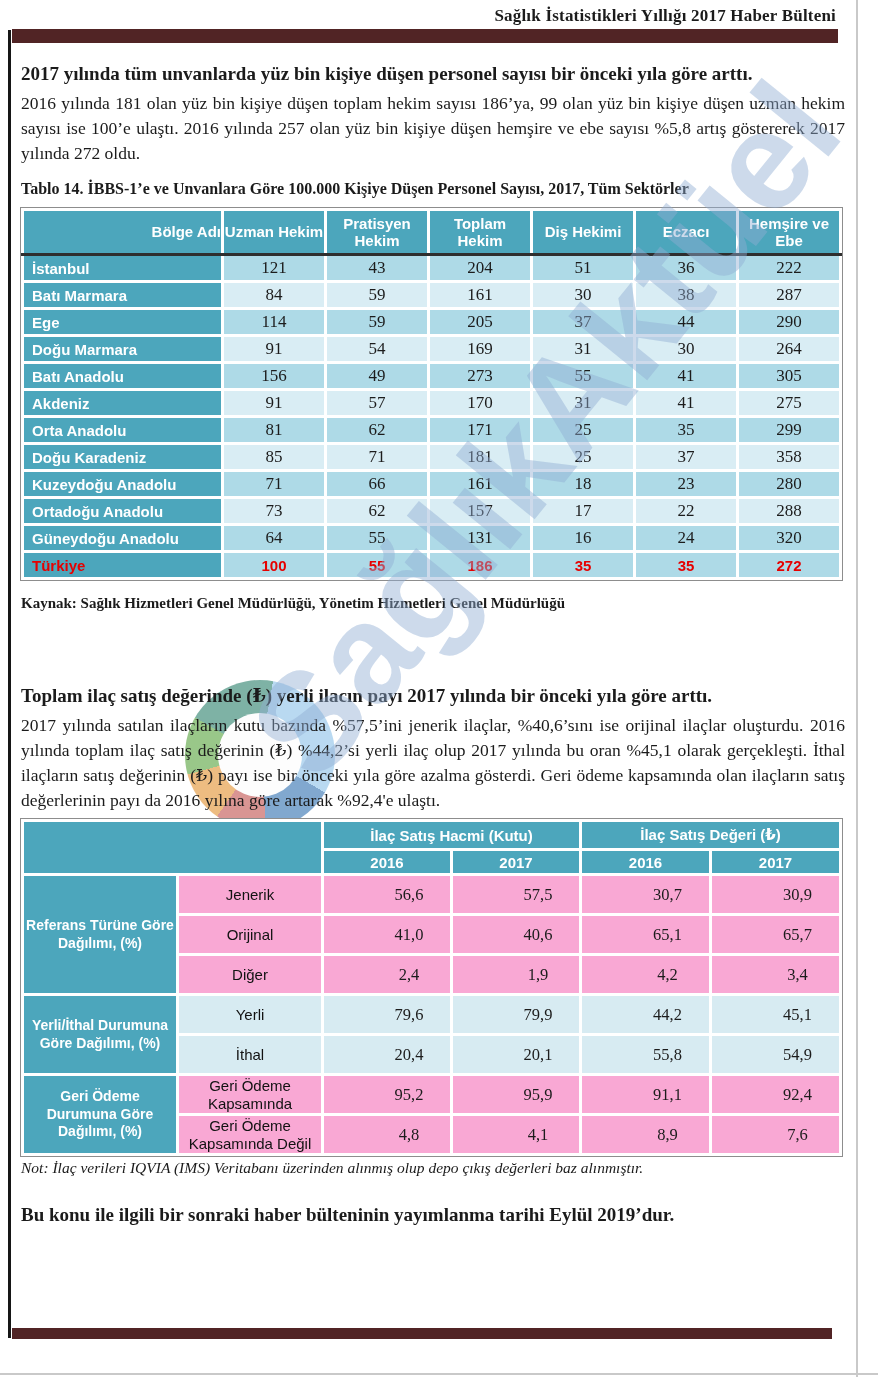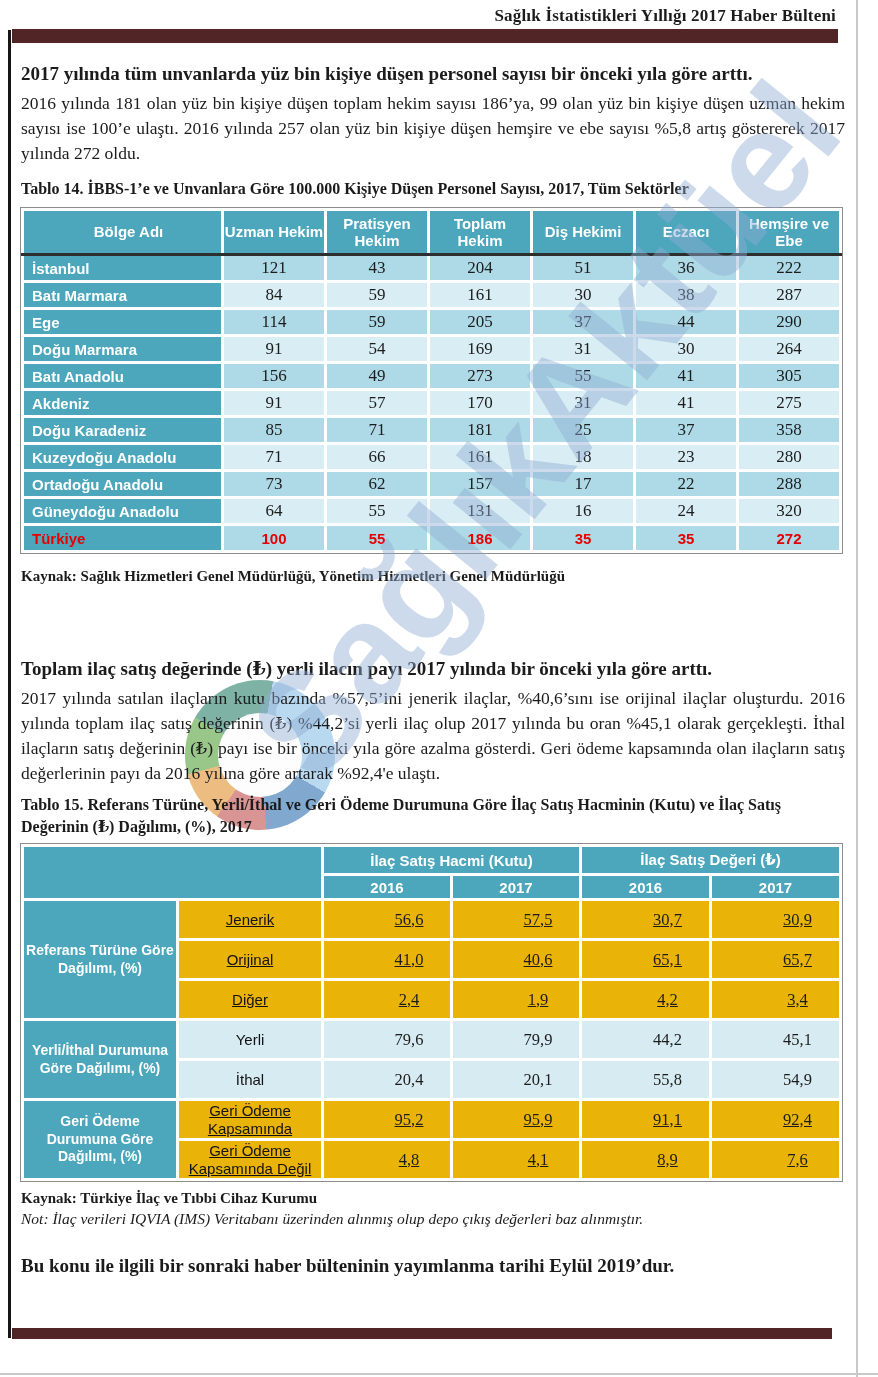--- a/index.html
+++ b/index.html
@@ -23,38 +23,38 @@
   .source-line{font-size:15px;font-weight:700;line-height:18px;margin:14px 0 0 0;}
   .note-line{font-size:15.5px;font-style:italic;line-height:18px;margin:3px 0 0 0;}
   .closing{font-size:19px;font-weight:700;line-height:23px;margin:26px 0 17px 0;}
 
   table{border-collapse:collapse;table-layout:fixed;width:818px;box-shadow:0 0 0 1px #8d8d8d;}
   th,td{border:3px solid #ffffff;padding:0;overflow:hidden;}
 
   
   .t14{margin-top:8px;font-family:"Liberation Sans","DejaVu Sans",sans-serif;}
   .t14 thead th{background:#4CA6BC;color:#fff;font-size:15px;font-weight:700;line-height:1.15;height:42px;text-align:center;border-bottom:3px solid #2e2e2e;}
-  .t14 thead th.first{text-align:center;padding-left:12px;}
+  .t14 thead th.first{text-align:right;padding-left:12px;}
   .t14 tbody th{background:#4CA6BC;color:#fff;font-size:15px;font-weight:700;text-align:left;padding-left:8px;height:24px;}
   .t14 tbody td{text-align:center;font-family:"Liberation Serif","DejaVu Serif",serif;font-size:17px;color:#1c1c1c;}
   .t14 tbody tr:nth-child(odd) td{background:#AEDAE7;}
   .t14 tbody tr:nth-child(even) td{background:#D9EDF4;}
   .t14 tbody tr.total th{color:#E60000;}
   .t14 tbody tr.total td{background:#AEDAE7;color:#E60000;font-weight:700;font-family:"Liberation Sans","DejaVu Sans",sans-serif;font-size:15px;}
 
   
   .t15{margin-top:6px;font-family:"Liberation Sans","DejaVu Sans",sans-serif;}
   .t15 thead th{background:#4CA6BC;color:#fff;font-size:15px;font-weight:700;text-align:center;}
   .t15 thead th.grp-hdr{height:26px;}
   .t15 thead th.yr{height:22px;}
   .t15 tbody th.group{background:#4CA6BC;color:#fff;font-size:14px;font-weight:700;text-align:center;line-height:1.25;padding:0 2px;}
   .t15 tbody td{height:37px;text-align:center;padding-left:44px;}
   .t15 tbody td.sub{font-size:15px;color:#121212;line-height:1.15;padding:0 8px;}
   .t15 tbody td.val{font-family:"Liberation Serif","DejaVu Serif",serif;font-size:16.5px;color:#1c1c1c;}
-  .t15 tr.shadeA td{background:#eab308;text-decoration:underline;}
+  .t15 tr.shadeA td{background:#f9a8d4;}
   .t15 tr.shadeB td{background:#D7EBF2;}
 
   .footer-rule{position:absolute;left:12px;top:1328px;width:820px;height:11px;background:#512425;}
   .page-number{position:absolute;top:1344px;right:42px;font-size:12px;margin-top:46px;}
 
   
   .watermark{
     position:absolute;left:25px;top:355px;width:1040px;text-align:center;z-index:6;
     font-family:"Liberation Sans","DejaVu Sans",sans-serif;font-size:140px;font-weight:600;line-height:150px;
     color:rgba(144,174,211,0.45);transform:rotate(-51deg);transform-origin:center;
@@ -156,20 +156,29 @@
       <tr>
         <th>Akdeniz</th>
         <td>91</td>
         <td>57</td>
         <td>170</td>
         <td>31</td>
         <td>41</td>
         <td>275</td>
       </tr>
       <tr>
+        <th>Orta Anadolu</th>
+        <td>81</td>
+        <td>62</td>
+        <td>171</td>
+        <td>25</td>
+        <td>35</td>
+        <td>299</td>
+      </tr>
+      <tr>
         <th>Doğu Karadeniz</th>
         <td>85</td>
         <td>71</td>
         <td>181</td>
         <td>25</td>
         <td>37</td>
         <td>358</td>
       </tr>
       <tr>
         <th>Kuzeydoğu Anadolu</th>
@@ -207,21 +216,20 @@
         <td>35</td>
         <td>272</td>
       </tr>
     </tbody>
   </table>
 
   <div class="source-line">Kaynak: Sağlık Hizmetleri Genel Müdürlüğü, Yönetim Hizmetleri Genel Müdürlüğü</div>
 
   <div class="h-big" style="margin-top:72px;">Toplam ilaç satış değerinde (₺) yerli ilacın payı 2017 yılında bir önceki yıla göre arttı.</div>
   <div class="para">2017 yılında satılan ilaçların kutu bazında %57,5’ini jenerik ilaçlar, %40,6’sını ise orijinal ilaçlar oluşturdu. 2016 yılında toplam ilaç satış değerinin (₺) %44,2’si yerli ilaç olup 2017 yılında bu oran %45,1 olarak gerçekleşti. İthal ilaçların satış değerinin (₺) payı ise bir önceki yıla göre azalma gösterdi. Geri ödeme kapsamında olan ilaçların satış değerlerinin payı da 2016 yılına göre artarak %92,4'e ulaştı.</div>
-  <div class="caption" style="margin-top:8px;">Tablo 15. Referans Türüne, Yerli/İthal ve Geri Ödeme Durumuna Göre İlaç Satış Hacminin (Kutu) ve İlaç Satış Değerinin  (₺) Dağılımı, (%), 2017</div>
 
   <table class="t15">
     <colgroup>
       <col style="width:155px">
         <col style="width:145px">
         <col style="width:129px">
         <col style="width:129px">
         <col style="width:130px">
         <col style="width:130px">
     </colgroup>
@@ -287,21 +295,20 @@
       <tr class="shadeA">
         <td class="sub">Geri Ödeme Kapsamında Değil</td>
         <td class="val">4,8</td>
         <td class="val">4,1</td>
         <td class="val">8,9</td>
         <td class="val">7,6</td>
       </tr>
     </tbody>
   </table>
 
-  <div class="source-line" style="margin-top:8px;">Kaynak: Türkiye İlaç ve Tıbbi Cihaz Kurumu</div>
   <div class="note-line">Not: İlaç verileri IQVIA (IMS) Veritabanı üzerinden alınmış olup depo çıkış değerleri baz alınmıştır.</div>
 
   <div class="closing">Bu konu ile ilgili bir sonraki haber bülteninin yayımlanma tarihi Eylül 2019’dur.</div>
 </div>
 
 <div class="watermark">SağlıkAktüel</div>
 
 <div class="footer-rule"></div>
 <div class="page-number">Sayfa 7</div>
 

